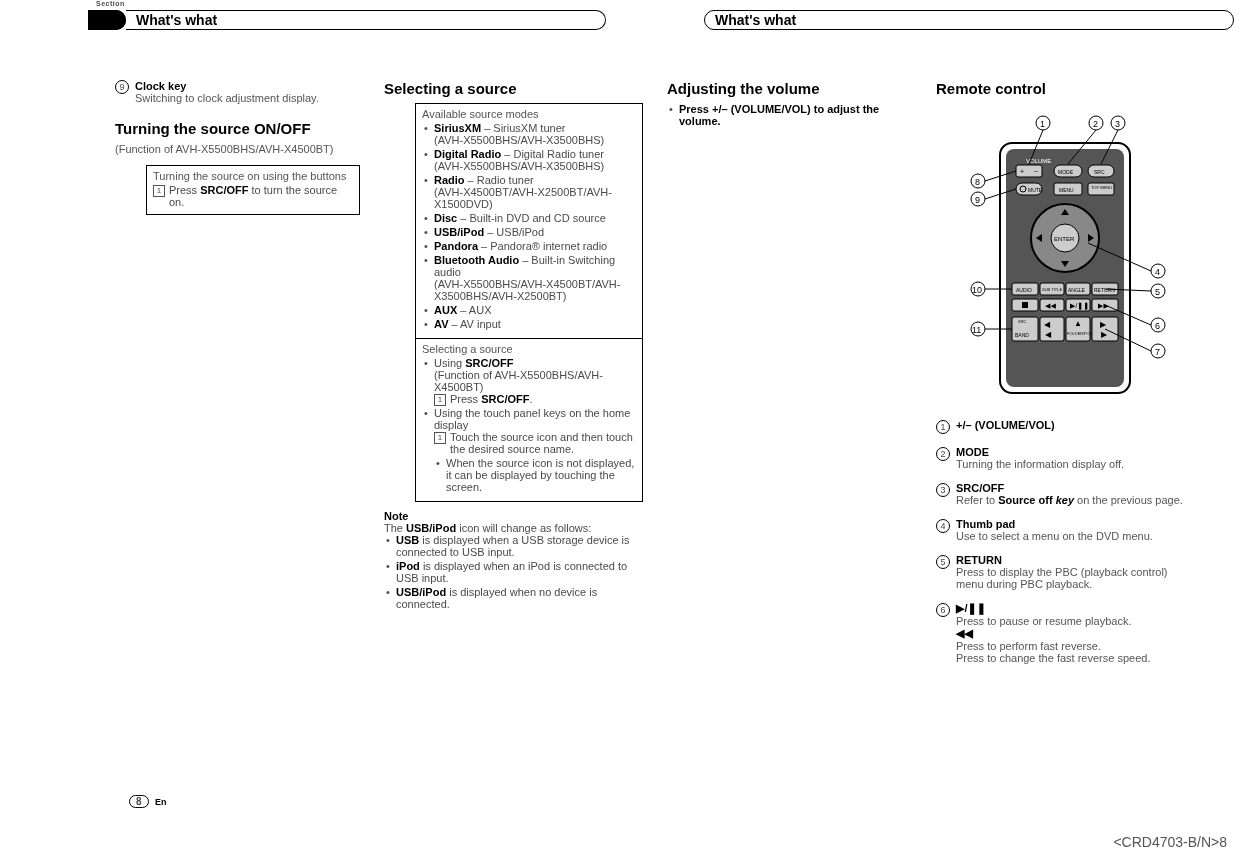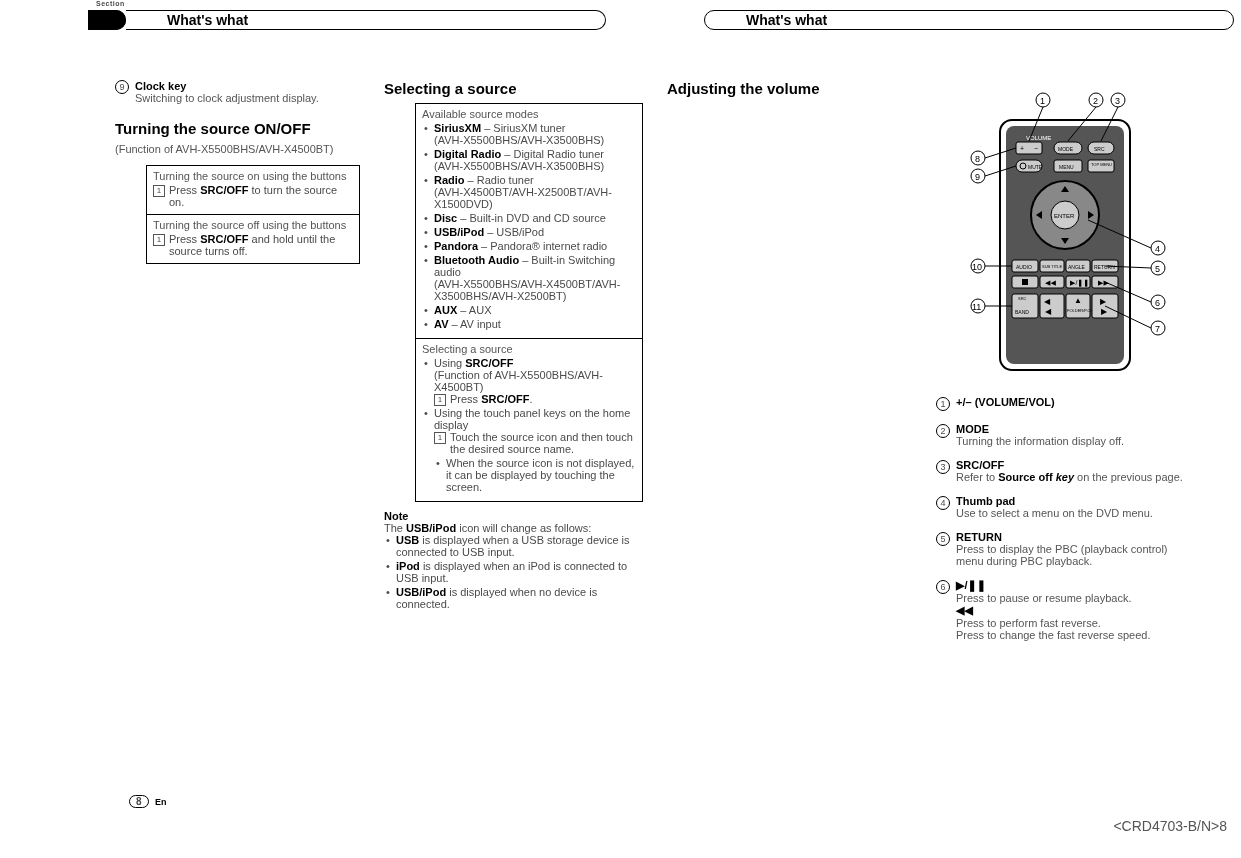--- a/index.html
+++ b/index.html
@@ -47,21 +47,20 @@
   }
   .header-bar {
     position: absolute;
     top: 10px;
     height: 20px;
     border-radius: 10px;
     border: 1.5px solid #000;
     box-sizing: border-box;
     display: flex;
     align-items: center;
-    padding-left: 31px;
   }
   .header-left { left: 126px; width: 480px; border-left: none; border-radius: 0 10px 10px 0; }
   .header-left::before {
     content: "";
     position: absolute;
     left: -38px;
     top: -1.5px;
     width: 38px;
     height: 20px;
     background: #000;
@@ -150,21 +149,21 @@
     border: 1px solid #000;
     border-radius: 8px;
     padding: 0 6px;
     font-weight: bold;
     font-size: 10px;
     margin-right: 4px;
   }
   .doc-id {
     position: absolute;
     right: 14px;
-    bottom: 24px;
+    bottom: 8px;
     font-size: 14px;
     color: #555;
   }
   .remote-svg-wrap {
     text-align: center;
   }
   b, strong { color: #000; font-weight: bold; }
   .it { font-style: italic; text-align: right; }
   .clock-row { display: flex; margin-bottom: 16px; }
 </style>
@@ -197,26 +196,20 @@
       </div>
 
       <h2>Turning the source ON/OFF</h2>
       <div class="sub">(Function of AVH-X5500BHS/AVH-X4500BT)</div>
 
       <div class="box">
         <div class="box-section">
           <div class="box-heading">Turning the source on using the buttons</div>
           <div class="step">
             <span>Press </span><b>SRC/OFF</b><span> to turn the source on.</span>
-          </div>
-        </div>
-        <div class="box-section">
-          <div class="box-heading">Turning the source off using the buttons</div>
-          <div class="step">
-            <span>Press </span><b>SRC/OFF</b><span> and hold until the source turns off.</span>
           </div>
         </div>
       </div>
     </div>
 
     <div class="col">
       <h2>Selecting a source</h2>
       <div class="box">
         <div class="box-section">
           <div class="box-heading">Available source modes</div>
@@ -256,23 +249,27 @@
       </div>
       <ul class="dot">
         <li><b>USB</b><span> is displayed when a USB storage device is connected to USB input.</span></li>
         <li><b>iPod</b><span> is displayed when an iPod is connected to USB input.</span></li>
         <li><b>USB/iPod</b><span> is displayed when no device is connected.</span></li>
       </ul>
     </div>
 
     <div class="col col-narrow">
       <h2>Adjusting the volume</h2>
+      <ul class="dot" style="margin-top:4px">
+        <li><b>Press +/– (VOLUME/VOL) to adjust the volume.</b></li>
+      </ul>
     </div>
 
     <div class="col">
+      <h2>Remote control</h2>
 
       <div class="remote-svg-wrap">
         <svg width="255" height="300" viewBox="0 0 255 300">
 
           <rect x="62" y="40" width="130" height="250" rx="12" fill="#fff" stroke="#000" stroke-width="2"></rect>
           <rect x="68" y="46" width="118" height="238" rx="8" fill="#555"></rect>
 
           <text x="88" y="60" font-size="6" fill="#fff">VOLUME</text>
           <rect x="78" y="62" width="26" height="12" rx="2" fill="#ccc" stroke="#000"></rect>
           <text x="82" y="71" font-size="7" fill="#000">+</text>

